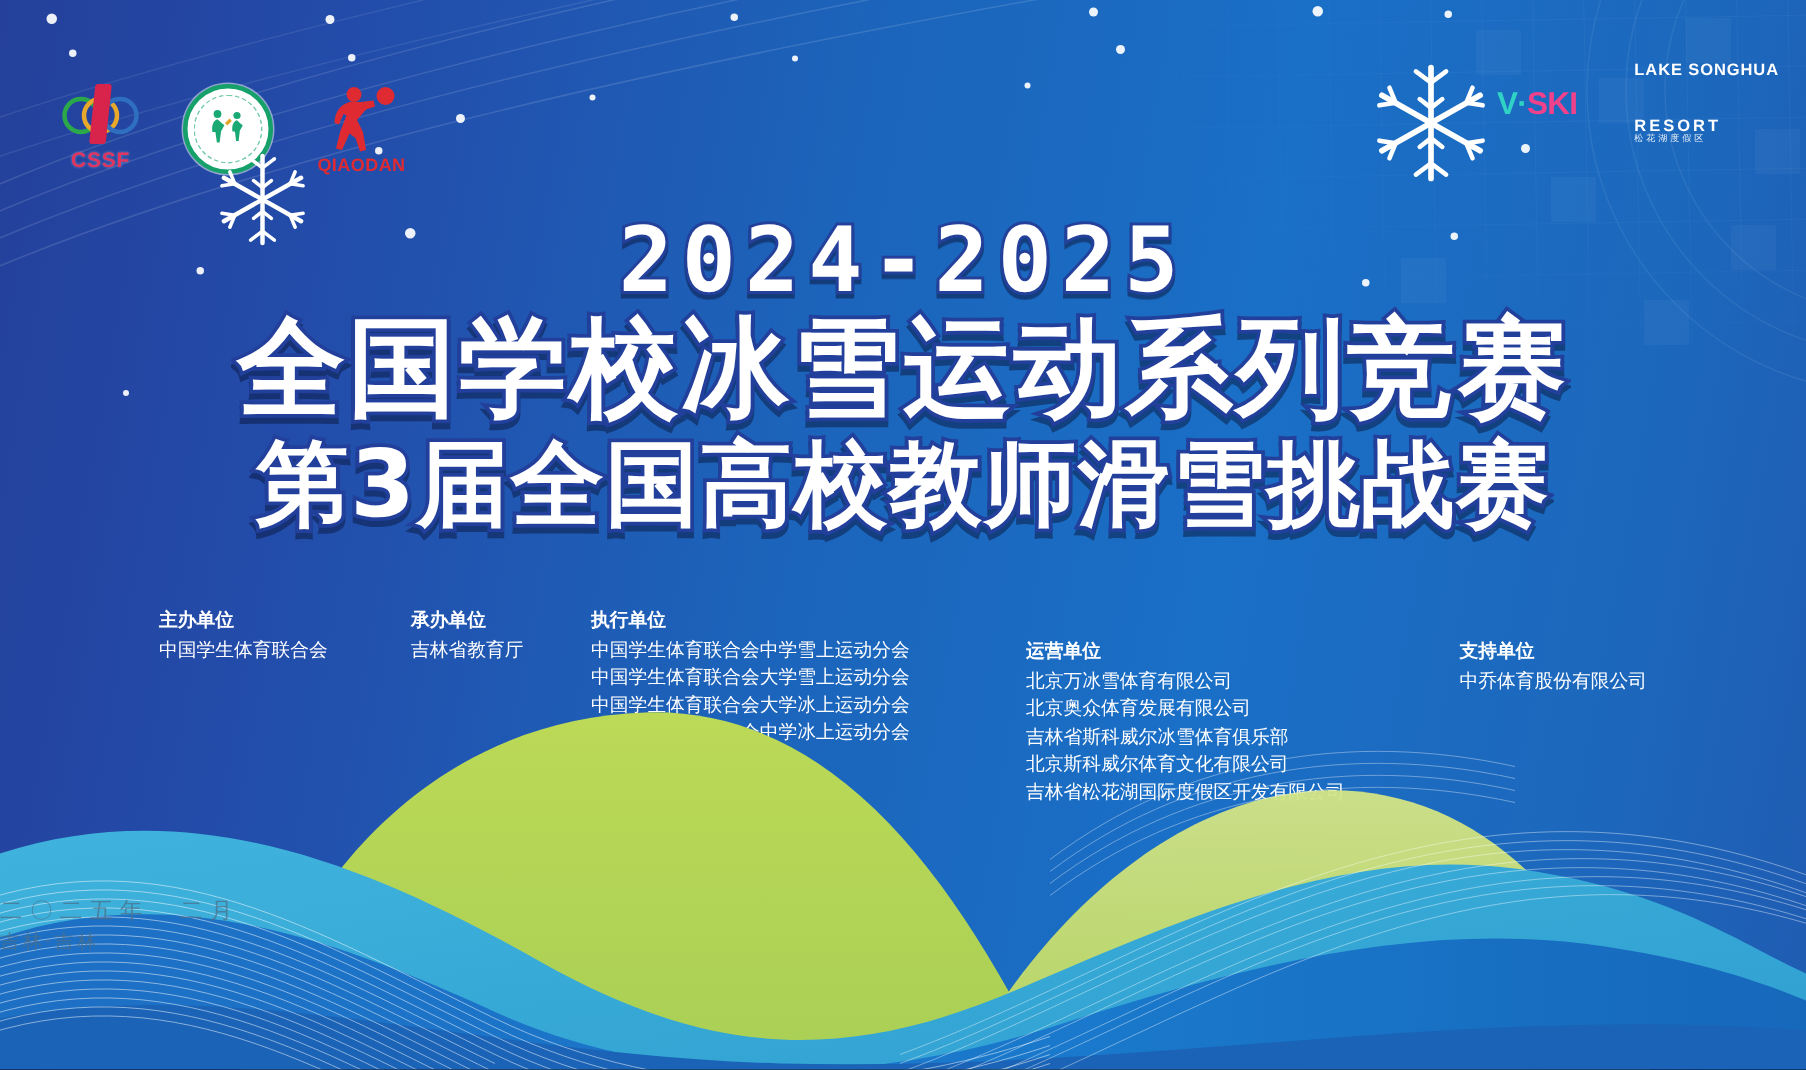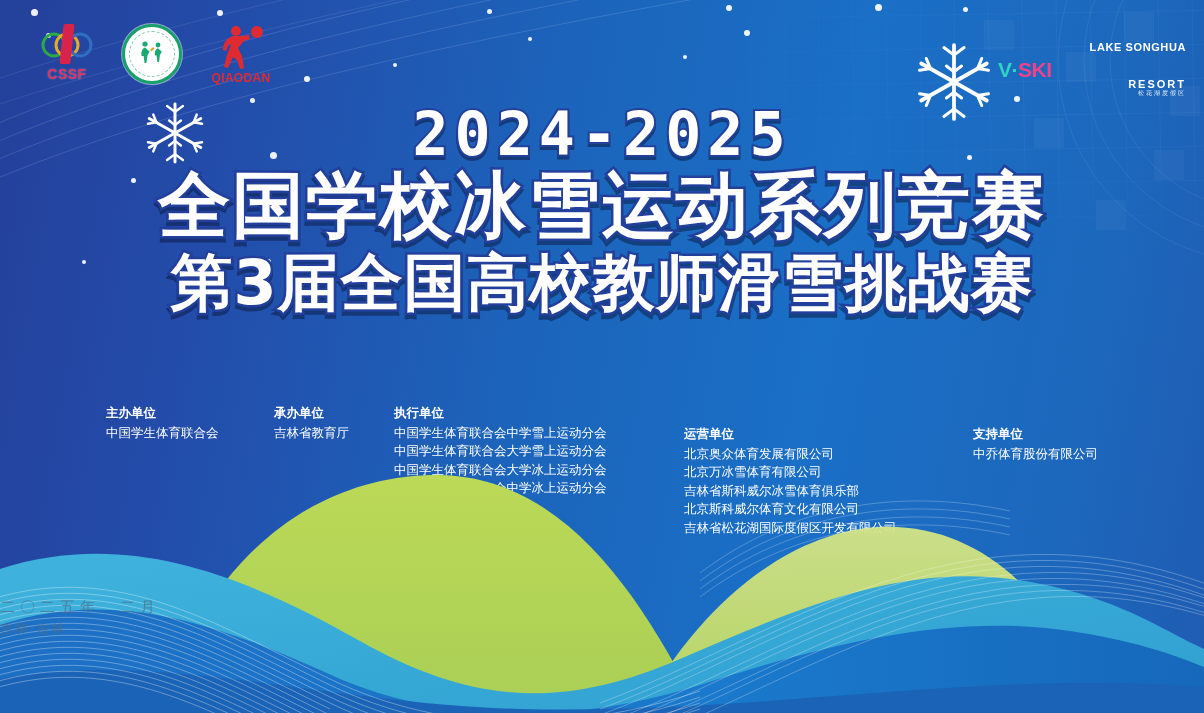--- a/index.html
+++ b/index.html
@@ -21,21 +21,21 @@
     transform:rotate(-1deg);
     -webkit-mask-image:radial-gradient(120% 90% at 85% 25%,#000 25%,transparent 72%);
             mask-image:radial-gradient(120% 90% at 85% 25%,#000 25%,transparent 72%);
     opacity:.85;
   }
   .sq-blocks{position:absolute;right:0;top:0;width:520px;height:300px;opacity:.5;}
   .sq-blocks i{position:absolute;display:block;background:rgba(255,255,255,.07);}
   .dot{position:absolute;border-radius:50%;background:#fff;opacity:.92;}
 
   
-  .logo-row-left{position:absolute;left:38px;top:24px;display:flex;align-items:flex-start;gap:26px;}
+  .logo-row-left{position:absolute;left:38px;top:56px;display:flex;align-items:flex-start;gap:26px;}
   .logo-row-right{position:absolute;right:18px;top:42px;display:flex;align-items:center;gap:38px;}
 
   .cssf{width:58px;text-align:center;}
   .cssf .mark{position:relative;height:44px;}
   .cssf .rings{position:absolute;left:50%;top:6px;transform:translateX(-50%);}
   .cssf .bar{position:absolute;left:50%;top:0;transform:translateX(-50%) skewX(-6deg);
     width:11px;height:40px;background:#d8234a;border-radius:2px;}
   .cssf .txt{font-size:14px;font-weight:bold;color:#e0355e;letter-spacing:.5px;
     text-shadow:0 0 2px rgba(255,255,255,.35);margin-top:-2px;}
 
@@ -45,33 +45,34 @@
   .green-emblem:after{content:"";position:absolute;inset:4px;border-radius:50%;border:1px dashed #1aa873;opacity:.6;}
 
   .qiaodan{width:66px;text-align:center;}
   .qiaodan .fig{height:48px;}
   .qiaodan .txt{font-size:12px;font-weight:bold;color:#e02a32;letter-spacing:.3px;margin-top:-1px;}
 
   .vski{font-size:21px;font-weight:bold;letter-spacing:-.5px;line-height:1;}
   .vski .v{color:#2fd2c4;}
   .vski .s{color:#f0418b;}
 
-  .lake{text-align:right;color:#fff;line-height:1.05;}
+  .lake{text-align:left;color:#fff;line-height:1.05;}
   .lake .l1{font-size:11px;font-weight:bold;letter-spacing:.6px;}
   .lake .l2{font-size:11px;font-weight:bold;letter-spacing:2px;margin-top:25px;}
   .lake .l3{font-size:6px;letter-spacing:2px;opacity:.9;}
 
   
   .title-block{position:absolute;left:0;right:0;top:104px;text-align:center;}
   .t-year{
     font-family:"DejaVu Sans Mono","Liberation Mono",monospace;
     font-size:60px;font-weight:bold;letter-spacing:6px;color:#fff;
     -webkit-text-stroke:4px #23409b;paint-order:stroke fill;
     filter:drop-shadow(0 3px 0 rgba(13,28,70,.55));
     line-height:1;
+    margin-top:40px;
   }
   .t-main{
     font-family:"DejaVu Sans","Liberation Sans",sans-serif;
     font-size:72px;font-weight:bold;letter-spacing:2px;color:#fff;
     -webkit-text-stroke:5px #22409b;paint-order:stroke fill;
     filter:drop-shadow(0 4px 0 rgba(10,24,62,.5));
     line-height:1.05;margin-top:4px;
   }
   .t-sub{
     font-family:"DejaVu Sans","Liberation Sans",sans-serif;
@@ -290,22 +291,22 @@
       <div class="h">执行单位</div>
       <div class="v">中国学生体育联合会中学雪上运动分会</div>
       <div class="v">中国学生体育联合会大学雪上运动分会</div>
       <div class="v">中国学生体育联合会大学冰上运动分会</div>
       <div class="v">中国学生体育联合会中学冰上运动分会</div>
       <div class="v">吉林省学生体育协会</div>
     </div>
 
     <div class="col c4">
       <div class="h">运营单位</div>
+      <div class="v">北京万冰雪体育有限公司</div>
       <div class="v">北京奥众体育发展有限公司</div>
-      <div class="v">北京万冰雪体育有限公司</div>
       <div class="v">吉林省斯科威尔冰雪体育俱乐部</div>
       <div class="v">北京斯科威尔体育文化有限公司</div>
       <div class="v">吉林省松花湖国际度假区开发有限公司</div>
     </div>
 
     <div class="col c5">
       <div class="h">支持单位</div>
       <div class="v">中乔体育股份有限公司</div>
     </div>
   </div>

